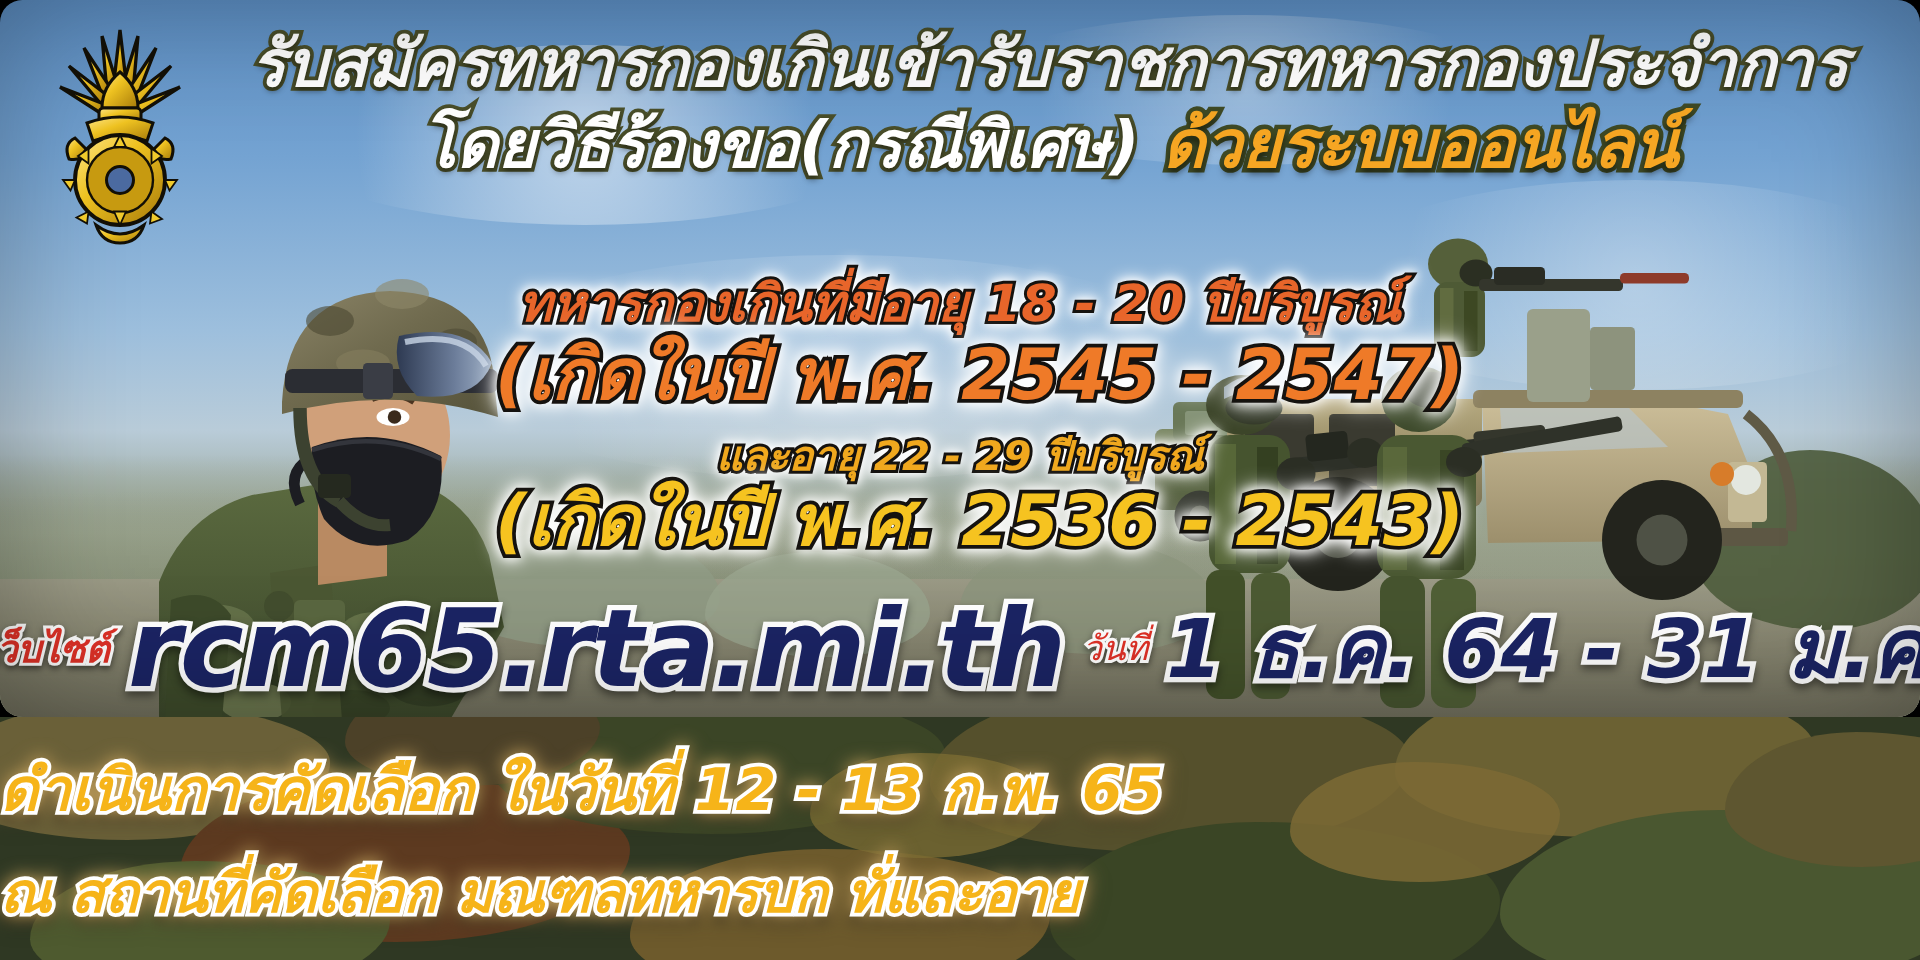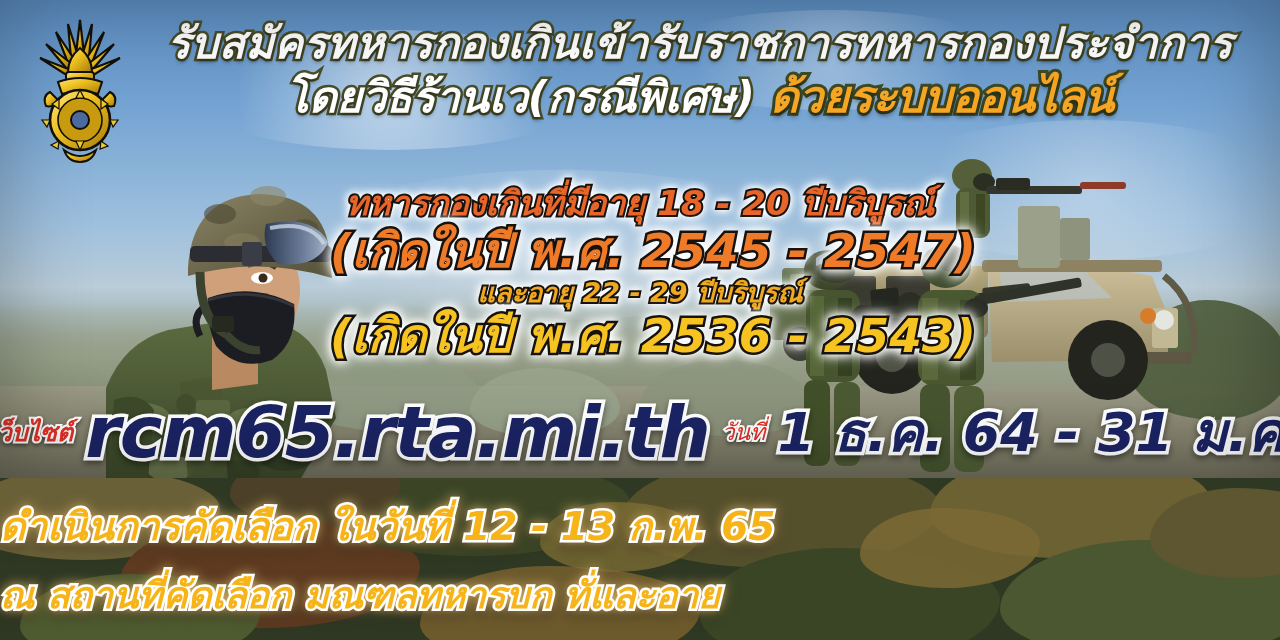--- a/index.html
+++ b/index.html
@@ -12,20 +12,21 @@
     font-family:"DejaVu Sans","Liberation Sans",sans-serif;
     user-select:none;
   }
 
   
   .photo-area{
     position:absolute;left:0;top:0;width:1280px;height:478px;
     background:
       linear-gradient(180deg,#5d8fc4 0%, #74a3d2 22%, #9dbfdd 46%, #b9ccd9 60%, #9aa79b 72%, #7d8472 86%, #6d7465 100%);
     overflow:hidden;
+    border-radius:15px;
   }
   
   .cloud{position:absolute;border-radius:50%;background:radial-gradient(circle,rgba(255,255,255,.55),rgba(255,255,255,0) 70%);}
   .c1{left:180px;top:30px;width:420px;height:120px;}
   .c2{left:640px;top:10px;width:380px;height:100px;opacity:.6;}
   .c3{left:880px;top:120px;width:420px;height:140px;opacity:.55;}
   .c4{left:300px;top:170px;width:520px;height:150px;opacity:.4;}
 
   
   .ridge{
@@ -78,21 +79,21 @@
     font-size:34px;color:#e8652a;
     -webkit-text-stroke:4px #15120f;paint-order:stroke fill;
     filter:drop-shadow(0 0 3px #fff) drop-shadow(0 0 5px #fff);
   }
   .age-b1{
     font-size:47px;color:#ef7a28;margin-top:4px;
     -webkit-text-stroke:5px #15120f;paint-order:stroke fill;
     filter:drop-shadow(0 0 4px #fff) drop-shadow(0 0 7px #fff);
   }
   .age-s2{
-    font-size:27px;color:#f0a81e;margin-top:4px;
+    font-size:27px;color:#f0a81e;margin-top:16px;
     -webkit-text-stroke:4px #15120f;paint-order:stroke fill;
     filter:drop-shadow(0 0 3px #fff) drop-shadow(0 0 5px #fff);
   }
   .age-b2{
     font-size:47px;color:#f6c320;margin-top:4px;
     -webkit-text-stroke:5px #15120f;paint-order:stroke fill;
     filter:drop-shadow(0 0 4px #fff) drop-shadow(0 0 6px #fff);
   }
 
   
@@ -329,21 +330,21 @@
       <path d="M170 78 q40 -8 54 16" stroke="#c9d6e6" stroke-width="4" fill="none" opacity=".8"></path>
 
       <path d="M100 122 q0 48 26 62" stroke="#3c4230" stroke-width="9" fill="none"></path>
       <rect x="112" y="166" width="22" height="16" rx="3" fill="#25291f"></rect>
       <path d="M126 184 q16 18 34 16" stroke="#3c4230" stroke-width="8" fill="none"></path>
     </svg>
 
     <div class="headline">
       <div class="hl-line hl1">รับสมัครทหารกองเกินเข้ารับราชการทหารกองประจำการ</div>
       <div class="hl2-wrap">
-        <span class="hl2a">โดยวิธีร้านเว(กรณีพิเศษ)</span>
+        <span class="hl2a">โดยวิธีร้องขอ(กรณีพิเศษ)</span>
         <span class="hl2b">ด้วยระบบออนไลน์</span>
       </div>
     </div>
 
     <div class="agebox">
       <div class="ageline age-s1">ทหารกองเกินที่มีอายุ 18 - 20 ปีบริบูรณ์</div>
       <div class="ageline age-b1">(เกิดในปี พ.ศ. 2545 - 2547)</div>
       <div class="ageline age-s2">และอายุ 22 - 29 ปีบริบูรณ์</div>
       <div class="ageline age-b2">(เกิดในปี พ.ศ. 2536 - 2543)</div>
     </div>

